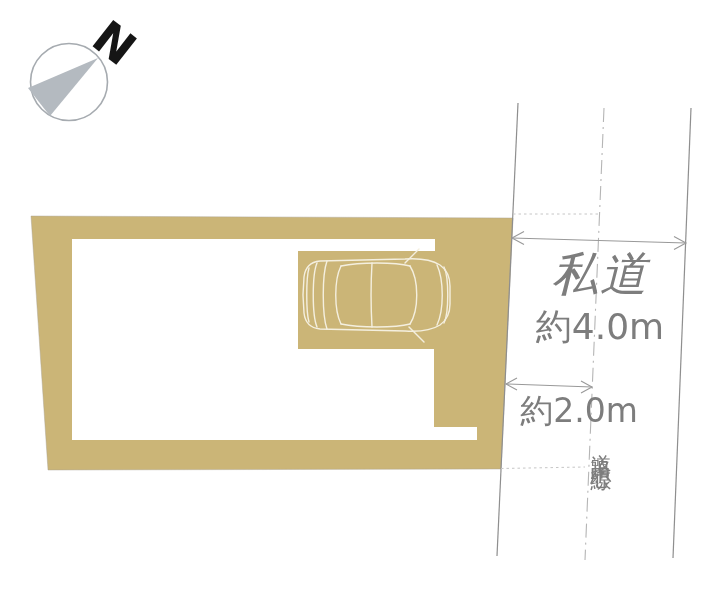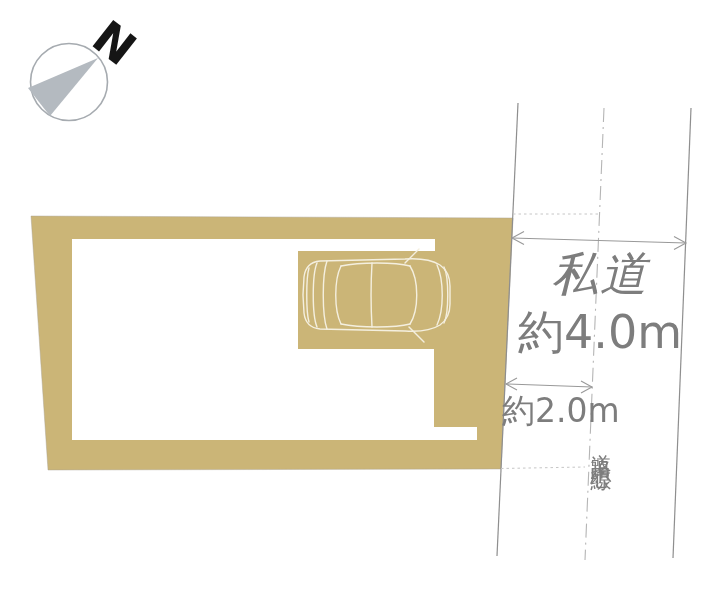--- a/index.html
+++ b/index.html
@@ -12,24 +12,24 @@
   .north-label{
     left:95px;top:16px;font-size:46px;font-weight:700;color:#151515;
     transform:rotate(38deg);transform-origin:50% 50%;
   }
   .road-name-label{
     left:512px;top:248px;width:176px;text-align:center;
     font-size:47px;line-height:1.1;letter-spacing:2px;font-style:italic;
   }
   .road-width-label{
     left:512px;top:306px;width:176px;text-align:center;
-    font-size:46px;line-height:1.15;
+    font-size:36px;line-height:1.15;
   }
   .half-width-label{
-    left:502px;top:392px;width:136px;text-align:left;
+    left:502px;top:392px;width:136px;text-align:right;
     font-size:33px;line-height:1.15;
   }
   .centerline-label{
     left:589px;top:438px;height:140px;font-size:21px;letter-spacing:4px;
     writing-mode:vertical-rl;text-orientation:upright;line-height:1.1;
   }
 </style>
 </head>
 <body>
 

